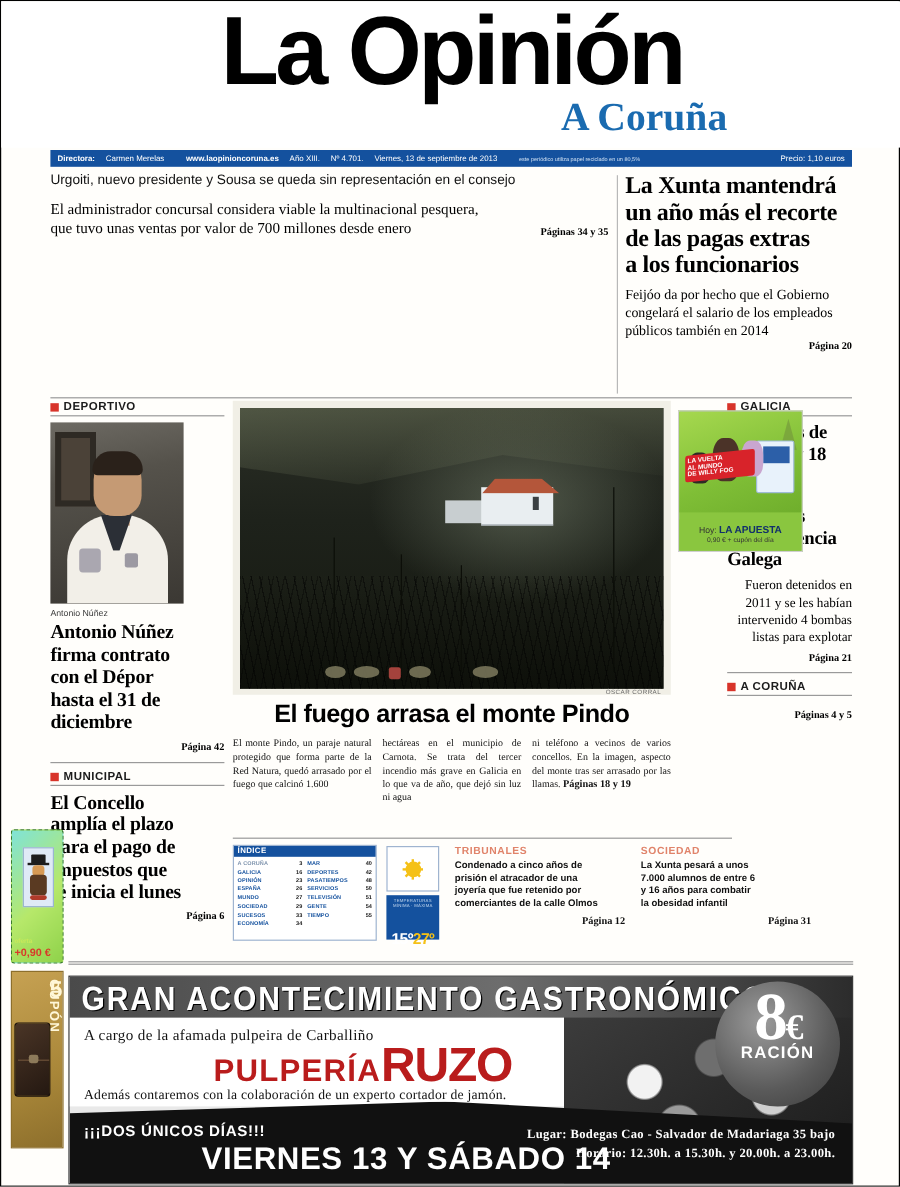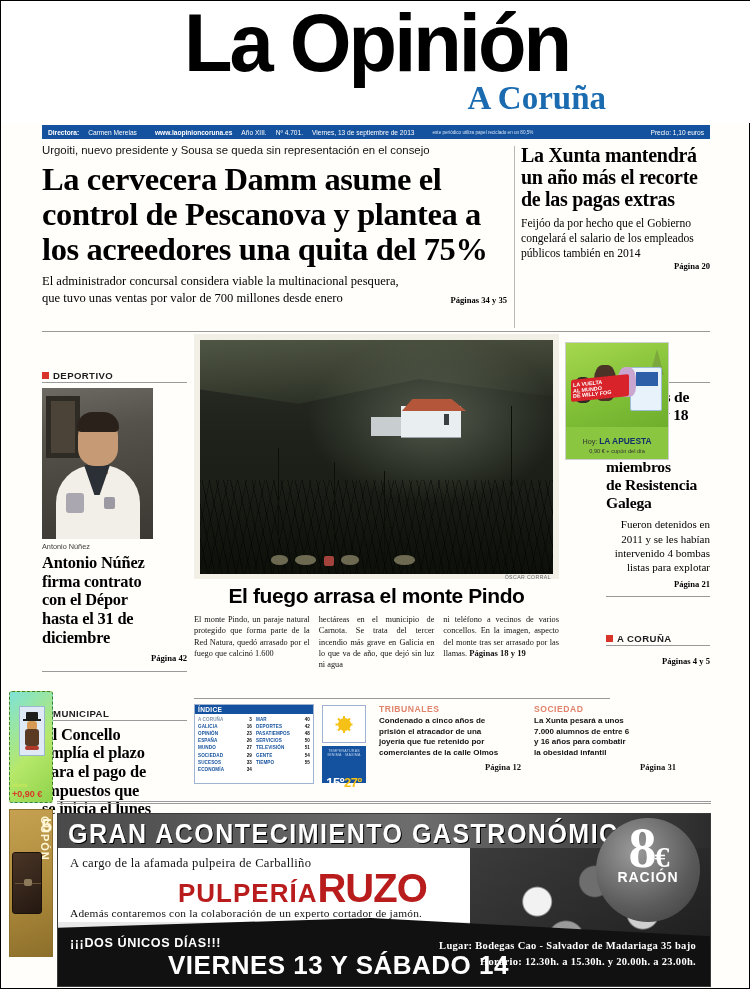--- a/index.html
+++ b/index.html
@@ -118,21 +118,20 @@
   
   .midzone {
     position: absolute; left: 41px; top: 333px; width: 668px; height: 463px;
   }
 
   
   .colL { position: absolute; left: 0; top: 0; width: 145px; }
   .sect {
     display: flex; align-items: center; gap: 4px;
     padding-bottom: 1px;
-    margin-top: 36px;
   }
   .sect-sq { width: 7px; height: 7px; background: #d8342a; display: inline-block; }
   .sect-label {
     font-family: "Liberation Sans", sans-serif;
     font-size: 9.6px; font-weight: bold; letter-spacing: 0.4px;
     color: #1c1c1c;
   }
   .sect-rule { height: 1px; background: #9a9a9a; margin-bottom: 5px; }
 
   .photo-portrait {
@@ -443,39 +442,35 @@
     <span class="sp"></span>
       <span class="sp"></span>
     <span class="recycle">este periódico utiliza papel reciclado en un 80,5%</span>
     <span class="right">Precio: 1,10 euros</span>
   </div>
 
   <div class="topzone">
 
     <div class="lead">
       <div class="lead-kicker">Urgoiti, nuevo presidente y Sousa se queda sin representación en el consejo</div>
-      <div class="lead-head">
-        <div>La cervecera Damm asume el</div>
-        <div>control de Pescanova y plantea a</div>
-        <div>los acreedores una quita del 75%</div>
-      </div>
       <div class="lead-sub">
         <div>El administrador concursal considera viable la multinacional pesquera,</div>
         <div>que tuvo unas ventas por valor de 700 millones desde enero</div>
         <span class="pg">Páginas 34 y 35</span>
       </div>
     </div>
 
     <div class="vdiv"></div>
 
     <div class="second">
       <div class="second-head">
         <div>La Xunta mantendrá</div>
         <div>un año más el recorte</div>
         <div>de las pagas extras</div>
+        <div>a los funcionarios</div>
       </div>
       <div class="second-sub">
         <div>Feijóo da por hecho que el Gobierno</div>
         <div>congelará el salario de los empleados</div>
         <div>públicos también en 2014</div>
         <span class="pg">Página 20</span>
       </div>
     </div>
   </div>
 

